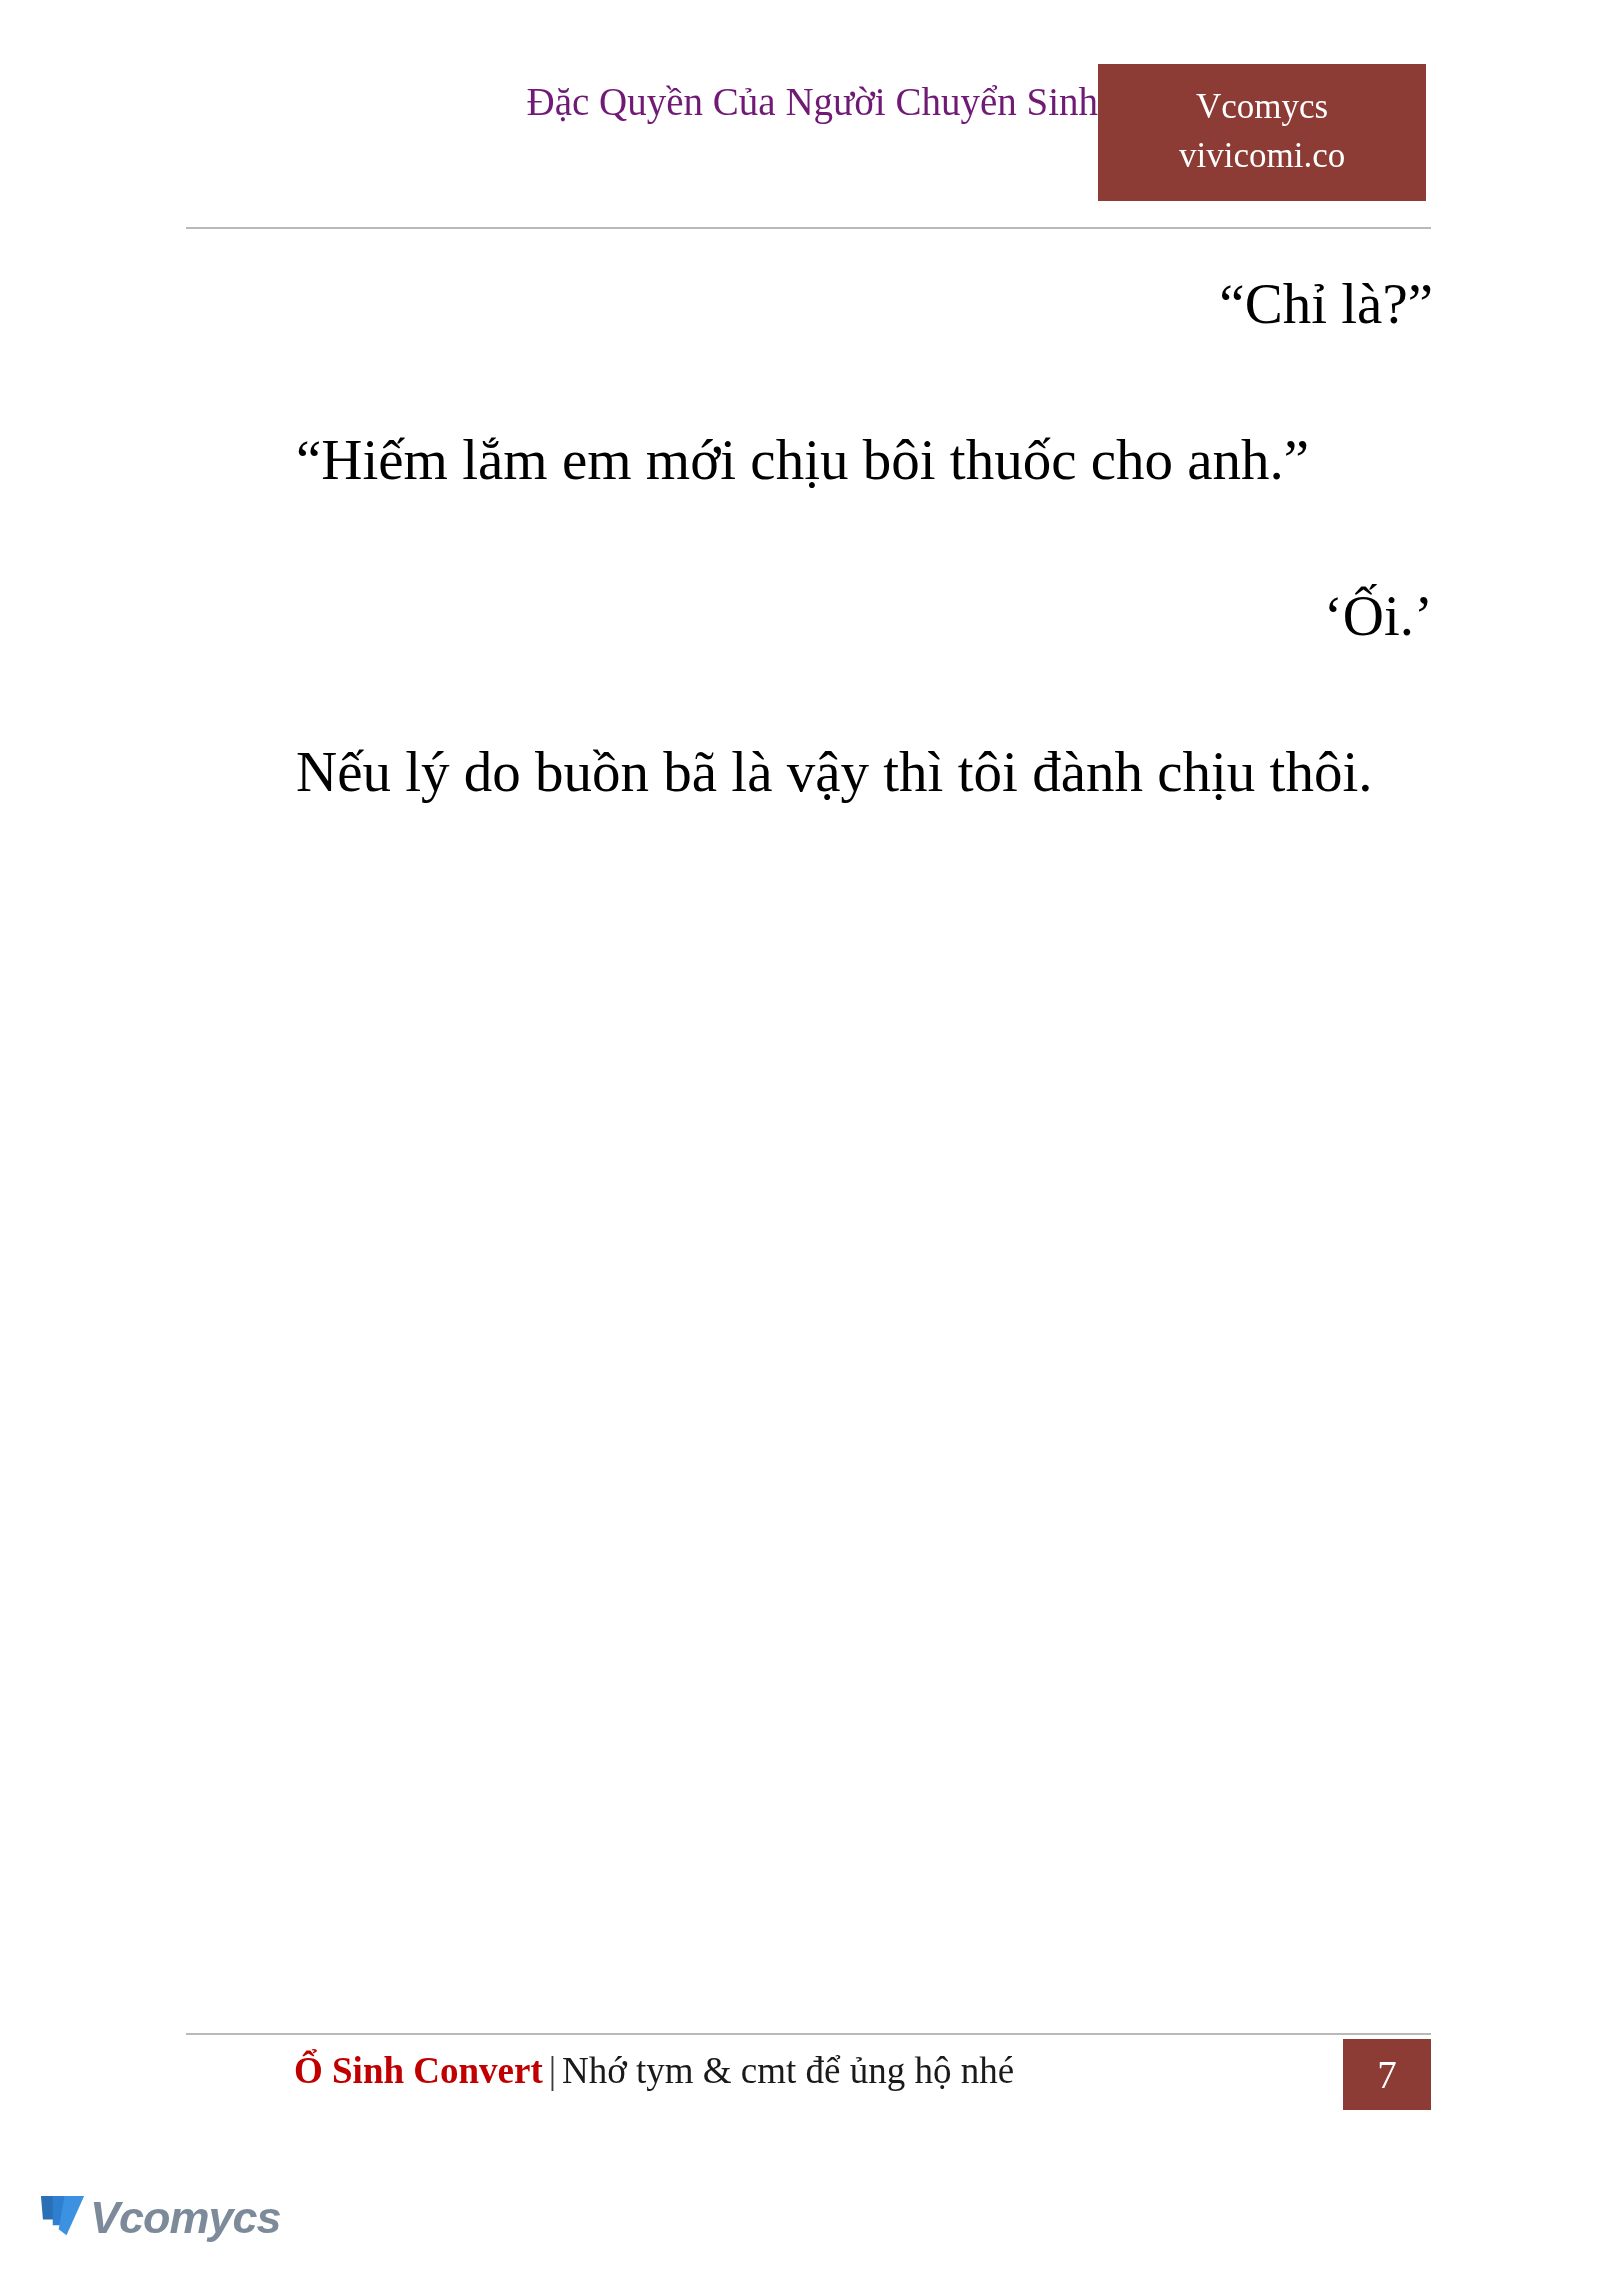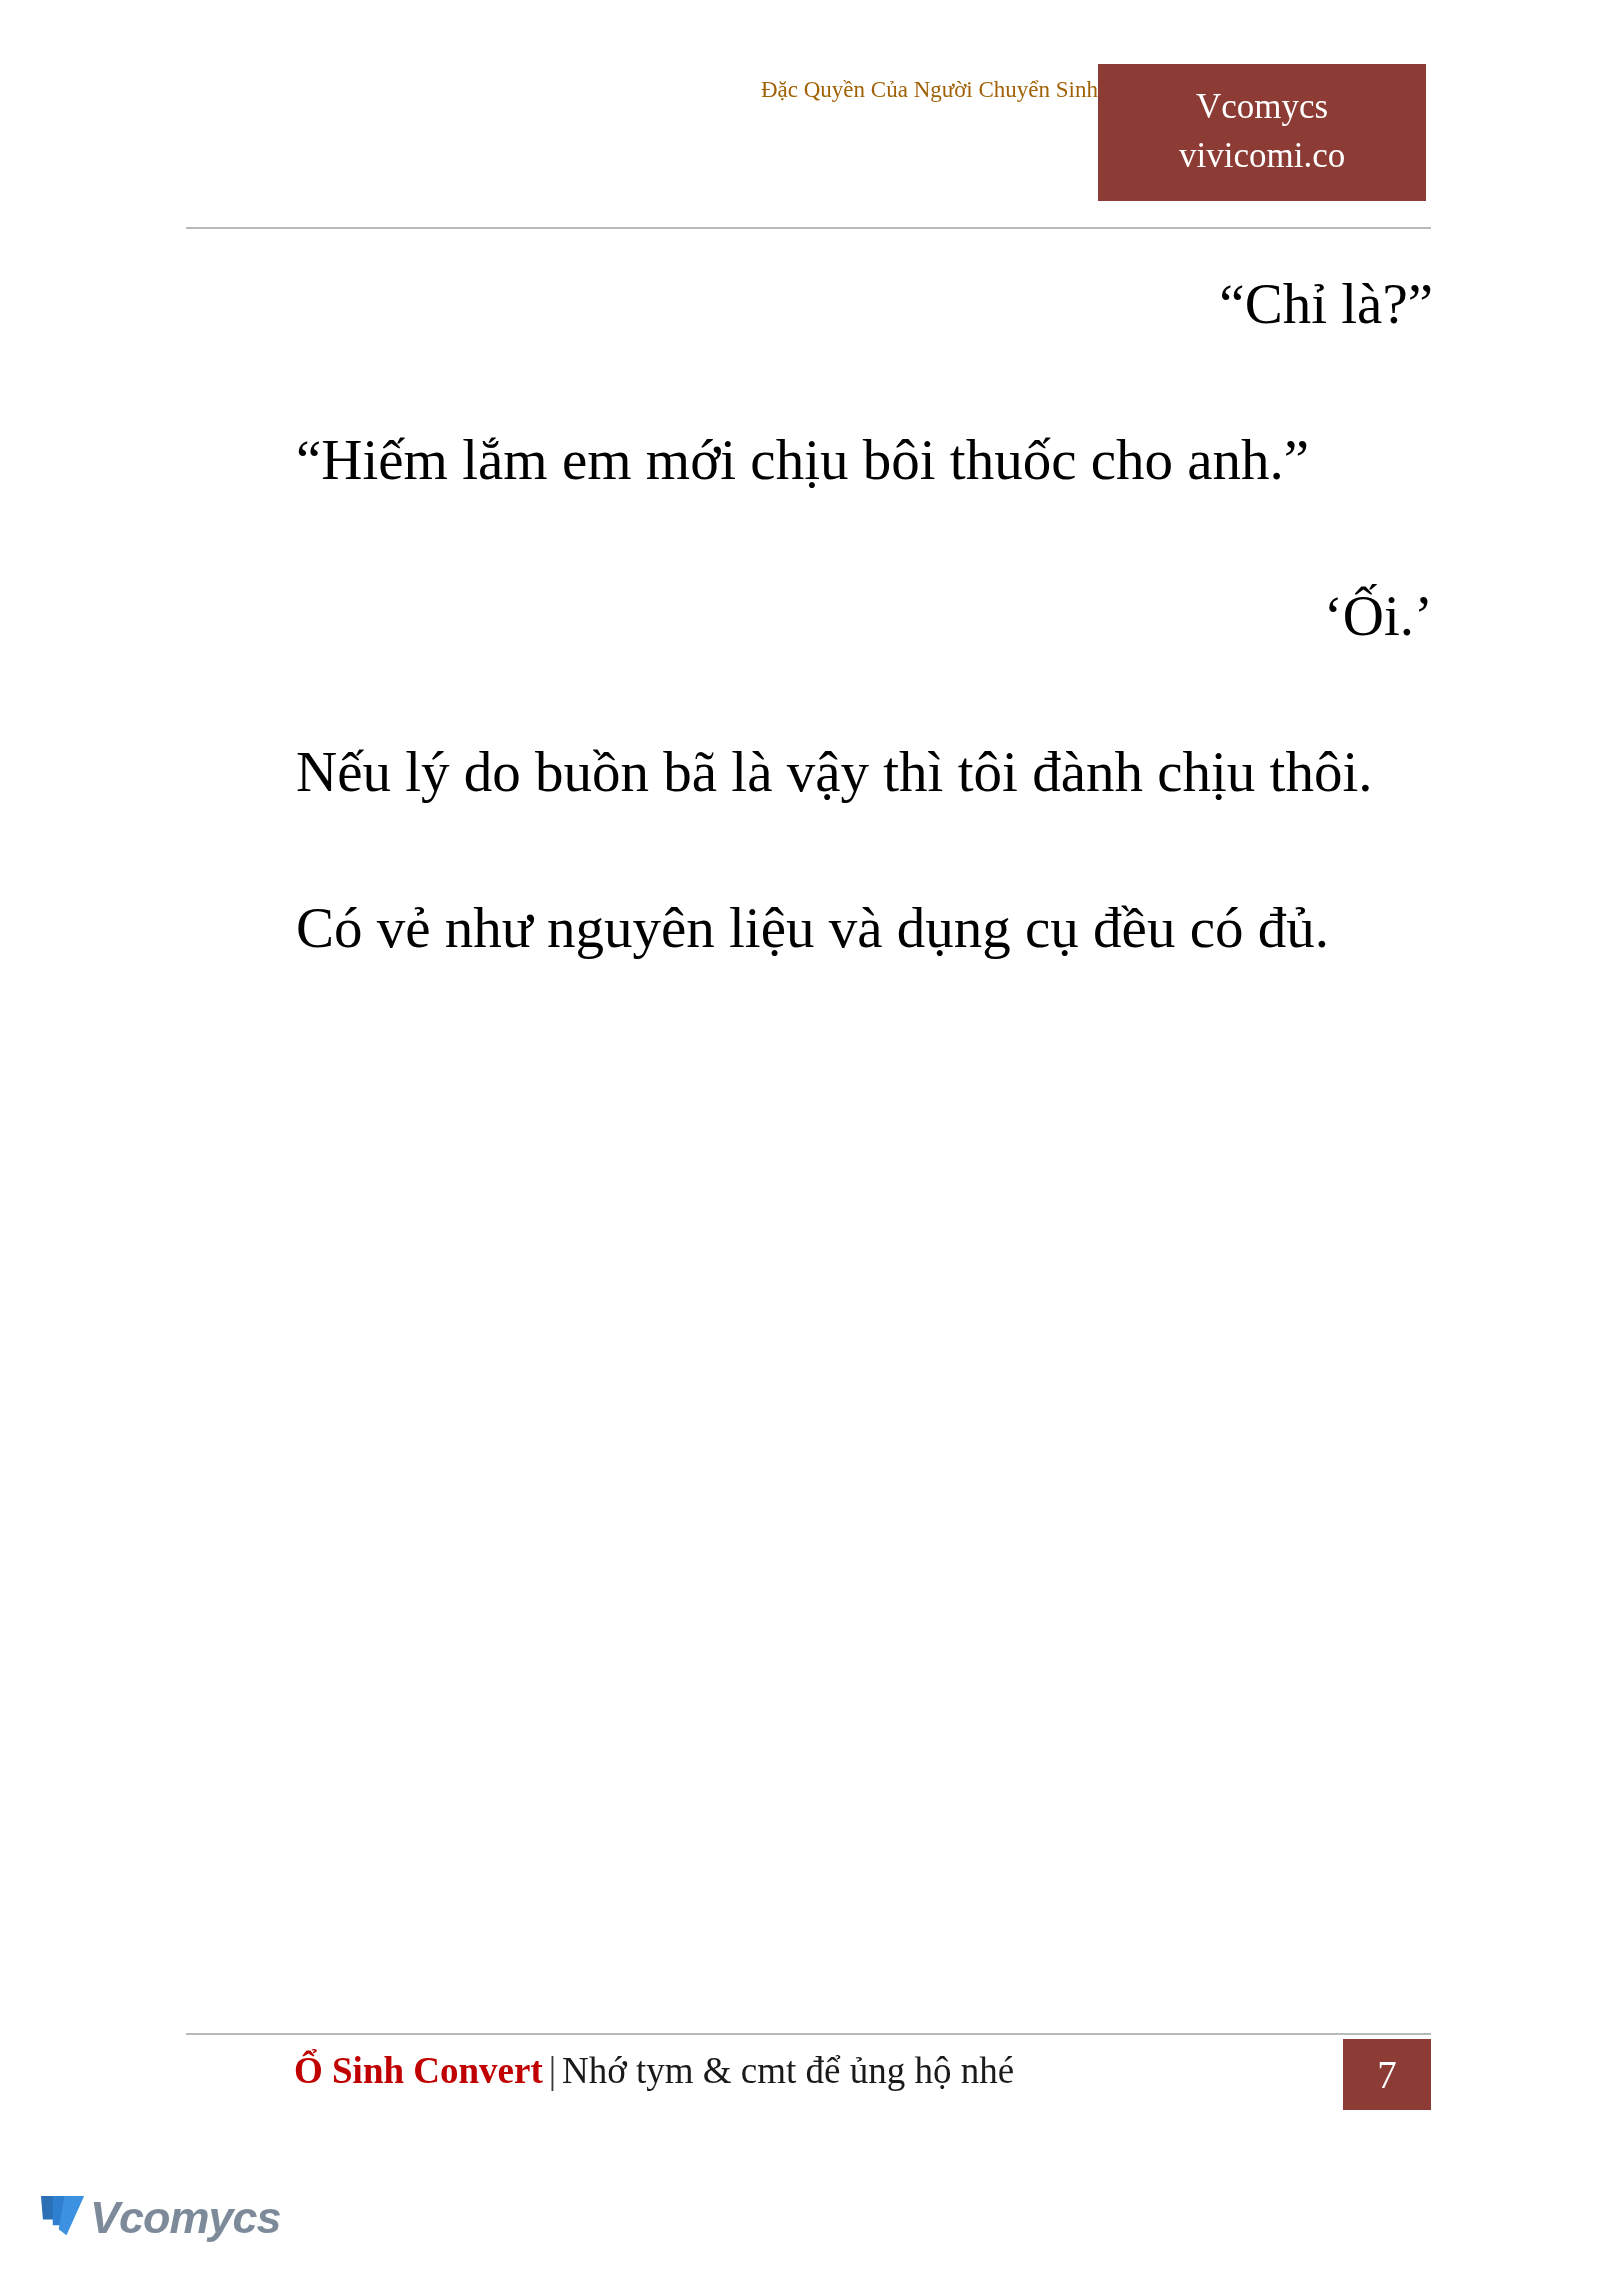--- a/index.html
+++ b/index.html
@@ -31,23 +31,23 @@
     left: 186px;
     top: 74px;
     width: 1245px;
     height: 157px;
   }
   .header-titles {
     position: absolute;
     right: 333px;
     top: 0;
     text-align: right;
-    font-size: 23px;
+    font-size: 39px;
     line-height: 1.42;
-    color: #a16207;
+    color: #701a75;
     white-space: nowrap;
   }
   .header-title-line1 { display: block; }
   .header-title-line2 { display: block; }
 
   .header-badge {
     position: absolute;
     right: 4.9px;
     top: -9.8px;
     width: 328px;
@@ -177,21 +177,20 @@
       <span>vivicomi.co</span>
     </div>
   </div>
   <div class="header-rule"></div>
 
   <div class="content">
     <p class="para no-justify">“Chỉ là?”</p>
     <p class="para">“Hiếm lắm em mới chịu bôi thuốc cho anh.”</p>
     <p class="para no-justify">‘Ối.’</p>
     <p class="para">Nếu lý do buồn bã là vậy thì tôi đành chịu thôi.</p>
-    <p class="para">Có vẻ như nguyên liệu và dụng cụ đều có đủ.</p>
   </div>
 
   <div class="footer-rule"></div>
   <div class="footer">
     <div class="footer-inner">
       <span class="footer-brand">Ổ Sinh Convert</span><span class="footer-sep">|</span><span class="footer-note">Nhớ tym &amp; cmt để ủng hộ nhé</span>
     </div>
     <div class="page-number">7</div>
   </div>
 

